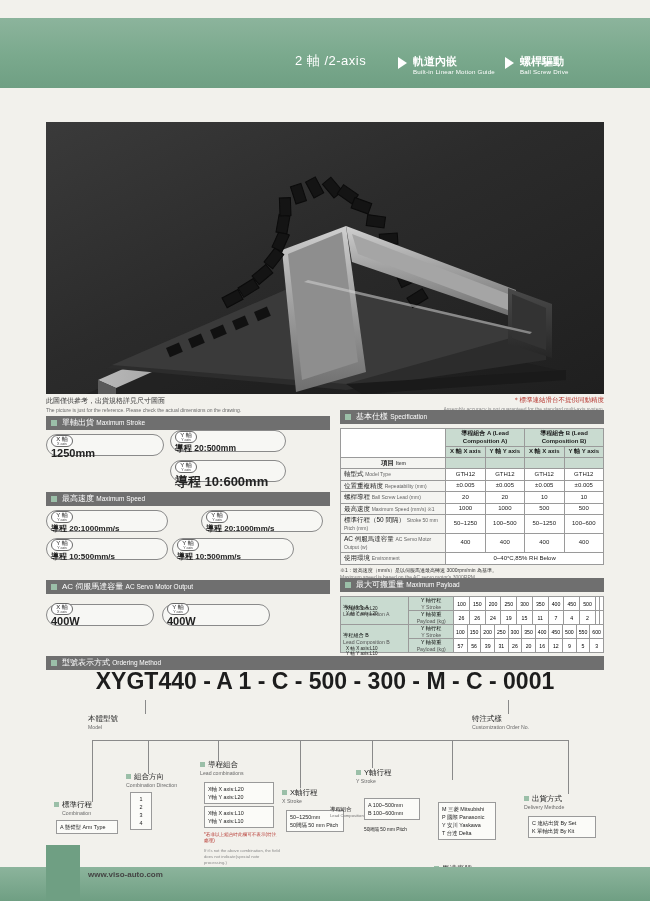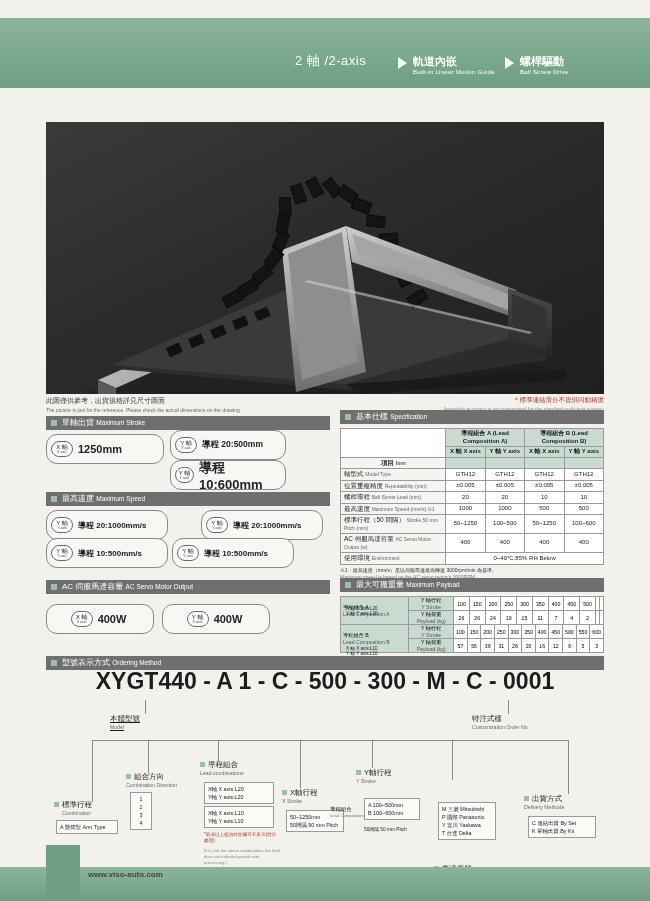--- a/index.html
+++ b/index.html
@@ -64,23 +64,23 @@
   }
   .secbar::before {
     content: ""; position: absolute; left: 5px; top: 4px;
     width: 6px; height: 6px; background: #9bbfa8;
   }
   .secbar .en { font-size: 6.5px; font-weight: normal; }
 
   
   .pill-row { position: absolute; display: flex; align-items: center; }
   .pill {
-    height: 30px; border: 1px solid #8a8a8a; border-radius: 11px;
-    background: #f7f7f4; display: flex; align-items: center;
-    padding: 0 7px 0 4px; font-size: 9px; color: #222;
+    height: 22px; border: 1px solid #8a8a8a; border-radius: 11px;
+    background: #f7f7f4; display: flex; 
+    padding: 0 7px 0 4px; font-size: 9px; color: #222; flex-direction: column;
   }
   .pill .badge {
     width: 22px; height: 16px; border-radius: 8px;
     background: #ffffff; border: 1px solid #6a6a6a;
     display: flex; flex-direction: column; align-items: center; justify-content: center;
     margin-right: 5px;
   }
   .pill .badge .cn { font-size: 6px; line-height: 6px; }
   .pill .badge .en { font-size: 3.6px; line-height: 4px; color: #444; }
   .pill .val { font-weight: bold; font-size: 10px; }
@@ -523,21 +523,21 @@
 <div class="secbar" style="left:46px; top:656px; width:558px;">
   <span>型號表示方式</span>
   <span class="en">Ordering Method</span>
 </div>
 
 <div class="order-code">XYGT440 - A  1 - C - 500 - 300 - M - C - 0001</div>
 
 <div class="leader" style="left:145px; top:700px; width:1px; height:14px;"></div>
 <div class="leader" style="left:508px; top:700px; width:1px; height:14px;"></div>
 
-<div class="ord-title" style="left:110px; top:714px;text-decoration:underline;">
+<div class="ord-title" style="left:88px; top:714px;">
   <span>本體型號</span>
   <span class="en">Model</span>
 </div>
 <div class="ord-title" style="left:472px; top:714px;">
   <span>特注式樣</span>
   <span class="en">Customization Order No.</span>
 </div>
 
 <div class="leader" style="left:92px; top:740px; width:476px; height:1px;"></div>
 <div class="leader" style="left:92px; top:740px; width:1px; height:62px;"></div>

